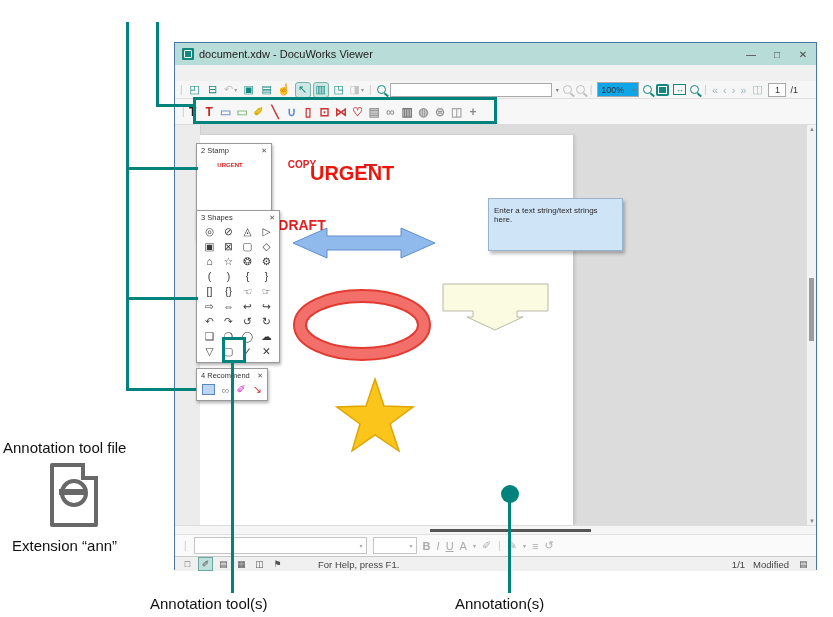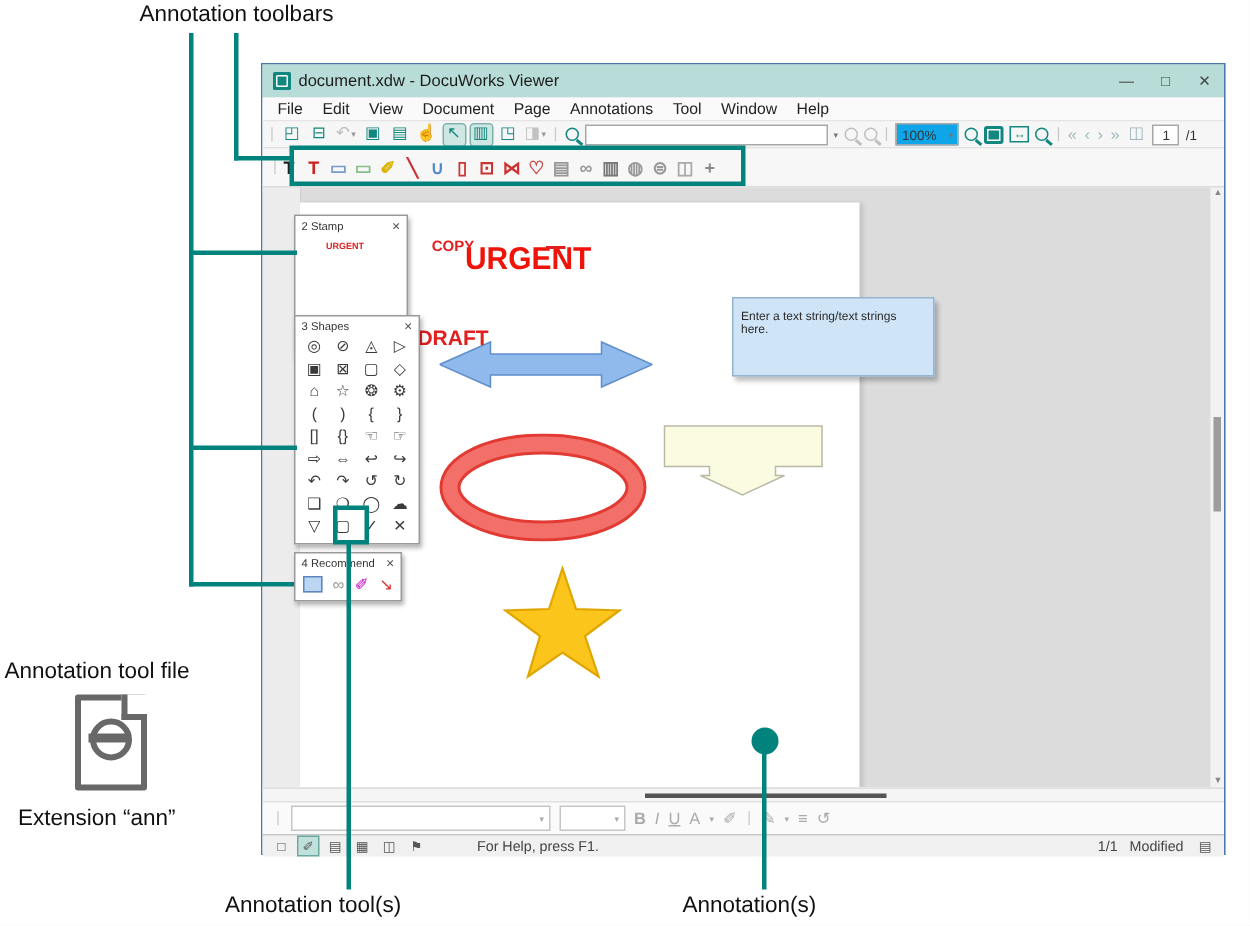--- a/index.html
+++ b/index.html
@@ -110,21 +110,20 @@
   .shape-grid{display:grid;grid-template-columns:repeat(4,1fr);padding:1px 3px 3px;}
   .shape-glyph{font-size:10.5px;color:#3a3a3a;text-align:center;height:15px;line-height:15px;}
   .rc-row{display:flex;gap:7px;padding:2px 5px 4px;align-items:center;font-size:11px;position:relative;z-index:31;}
   .rc-rect{width:15px;height:9px;background:#bcd6f2;border:1px solid #5b86c0;}
 </style>
 </head>
 <body>
 
 <div id="stage">
 
-  <div class="clabel" style="left:93px;top:1px;">Annotation toolbars</div>
   <div class="clabel" style="left:3px;top:439px;">Annotation tool file</div>
   <div class="clabel" style="left:12px;top:537px;">Extension “ann”</div>
   <div class="clabel" style="left:150px;top:595px;">Annotation tool(s)</div>
   <div class="clabel" style="left:455px;top:595px;">Annotation(s)</div>
 
   <div class="docfile">
     <span class="fold"></span>
     <span class="ring"></span>
     <span class="bar"></span>
   </div>
@@ -146,32 +145,20 @@
     <div class="titlebar">
       <span class="appicon"></span>
       <span>document.xdw - DocuWorks Viewer</span>
       <span class="wctrl">
         <span class="wbtn">—</span>
         <span class="wbtn">□</span>
         <span class="wbtn">✕</span>
       </span>
     </div>
 
-    <div class="menubar">
-
-    <span>File</span>
-        <span>Edit</span>
-        <span>View</span>
-        <span>Document</span>
-        <span>Page</span>
-        <span>Annotations</span>
-        <span>Tool</span>
-        <span>Window</span>
-        <span>Help</span>
-      </div>
 
     <div class="toolbar1">
       <span class="sep">|</span>
       <span style="display:flex;align-items:center;gap:4px;">
 
       <span class="ti" style="color: rgb(18, 135, 127);">◰</span>
           <span class="ti" style="color: rgb(18, 135, 127);">⊟</span>
           <span class="ti hasdd" style="color: rgb(189, 189, 189);">↶</span>
           <span class="ti" style="color: rgb(18, 135, 127);">▣</span>
           <span class="ti" style="color: rgb(18, 135, 127);">▤</span>

